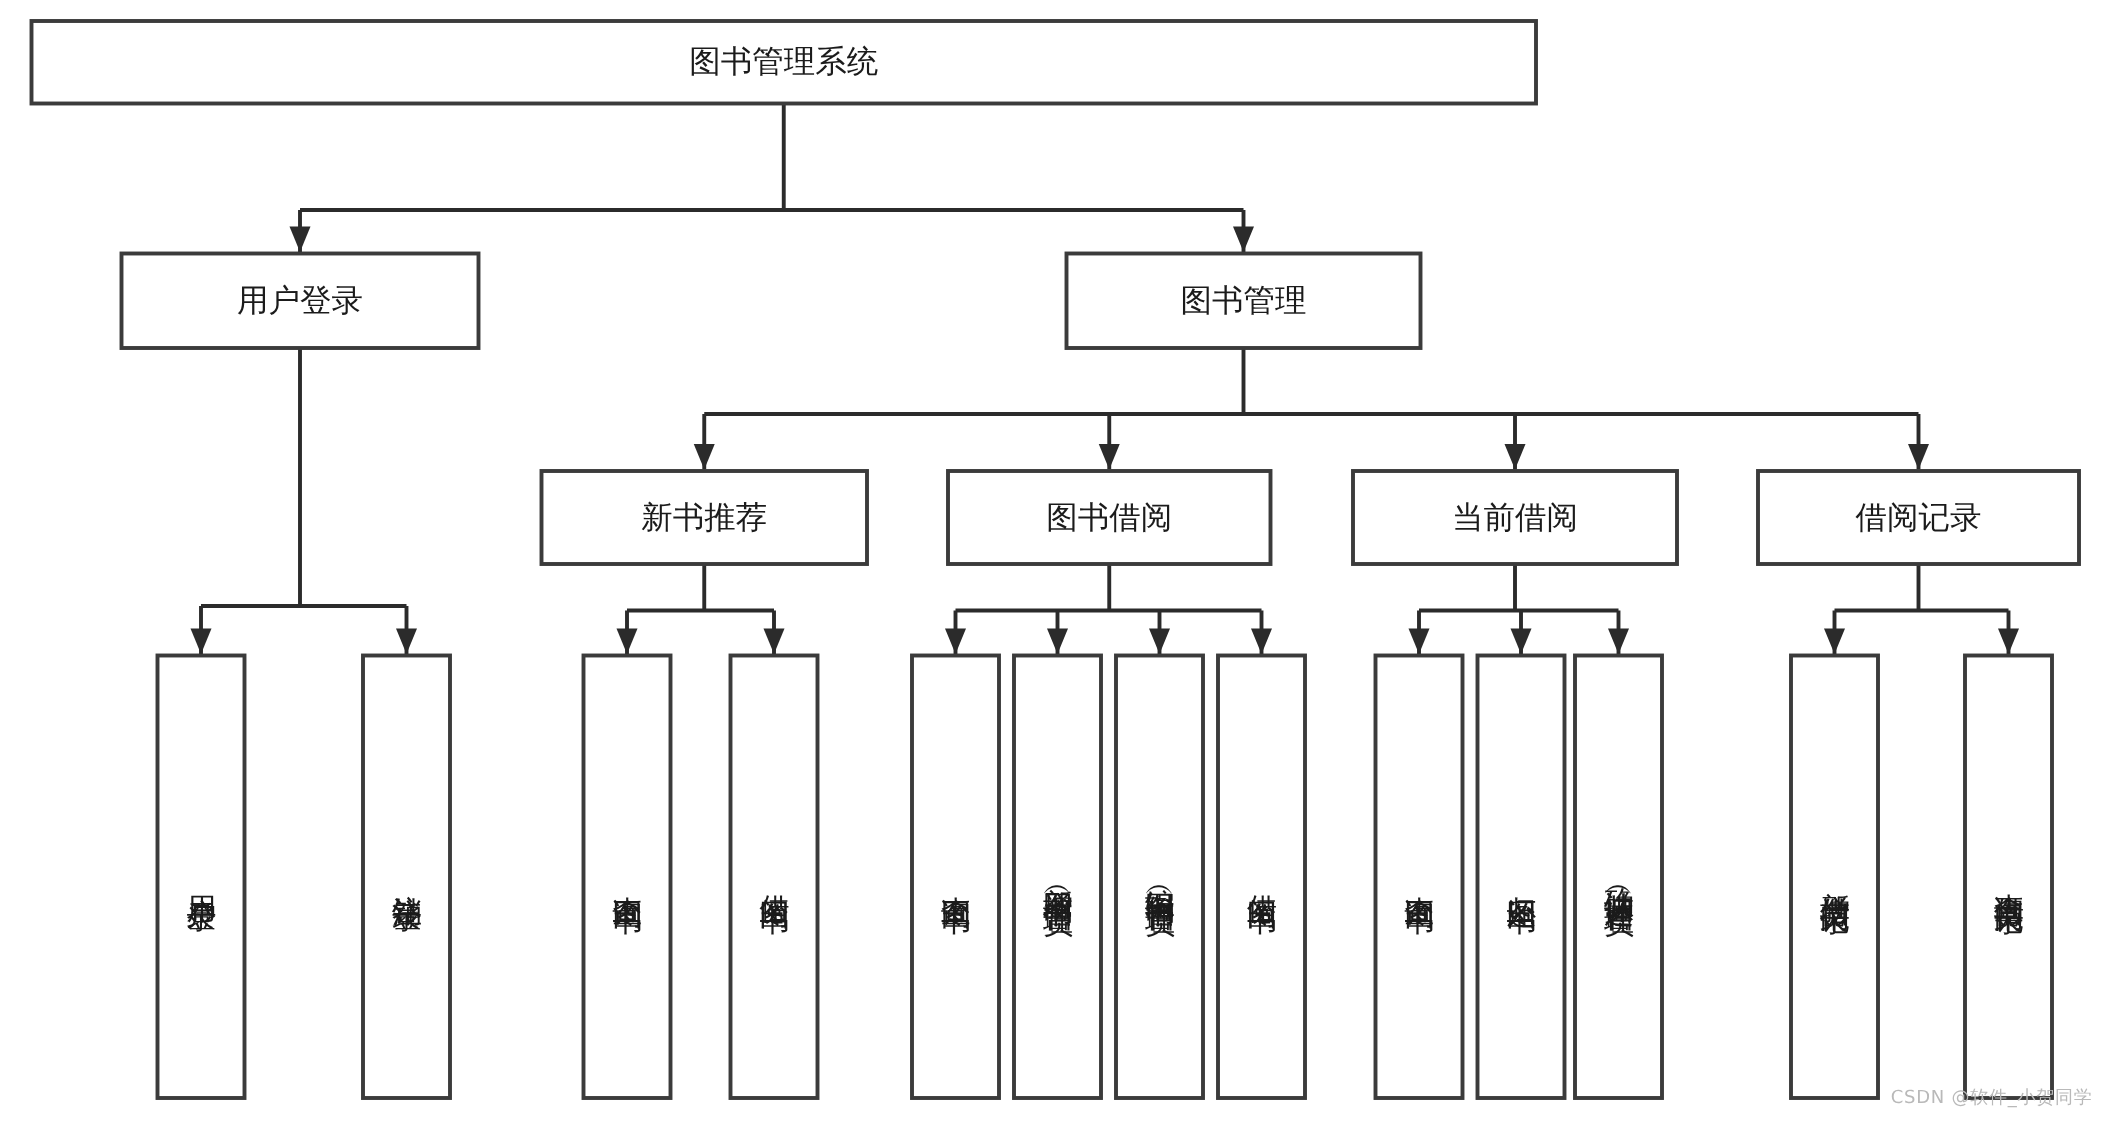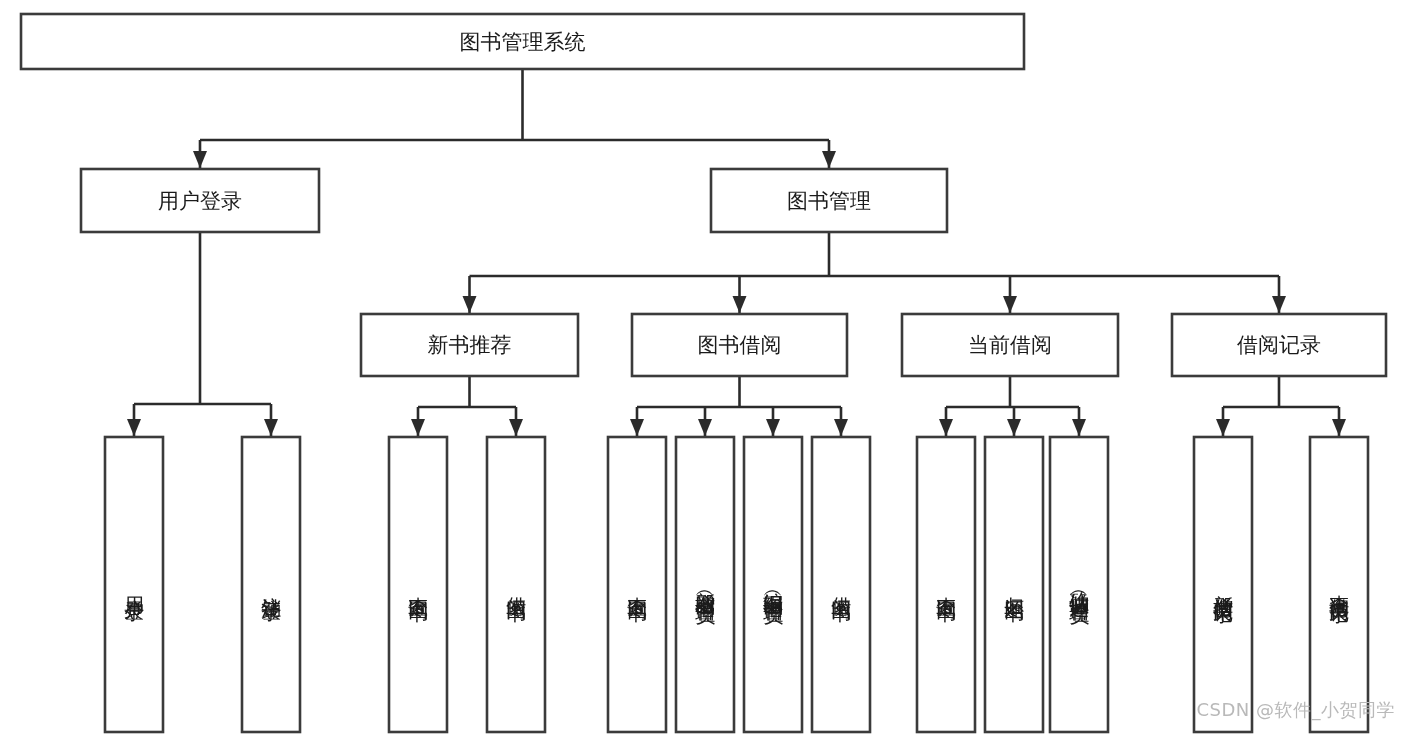--- a/index.html
+++ b/index.html
@@ -60,23 +60,23 @@
     display: flex;
     align-items: center;
     justify-content: center;
     text-align: center;
     white-space: nowrap;
     pointer-events: none;
   }
   .watermark {
     position: absolute;
     right: 10px;
-    bottom: 25px;
+    bottom: 7px;
     font-family: "DejaVu Sans", "Liberation Sans", sans-serif;
-    font-size: 18px;
+    font-size: 12px;
     color: #b9b9b9;
     letter-spacing: 0.5px;
     white-space: nowrap;
   }
 </style>
 </head>
 <body>
 
 <div id="diagram-root">
 

